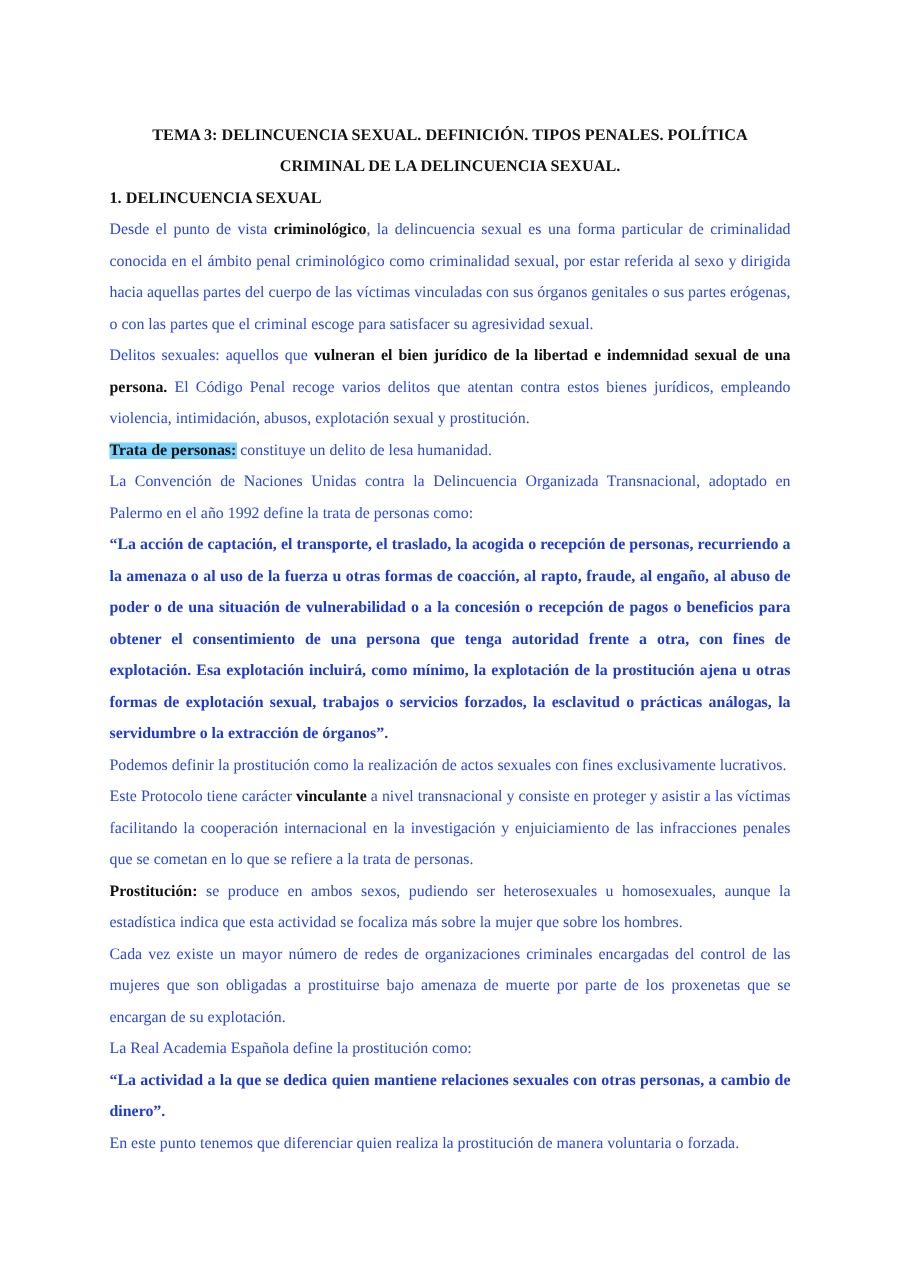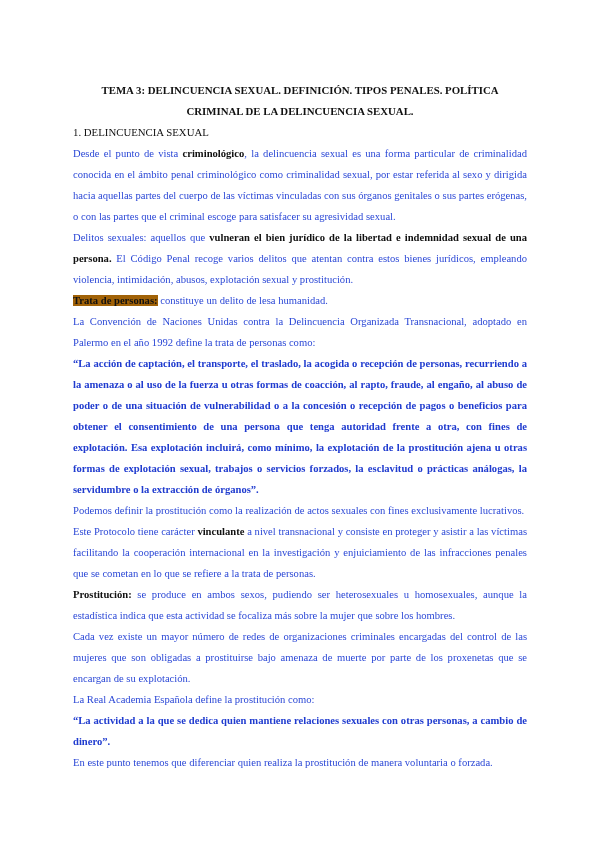--- a/index.html
+++ b/index.html
@@ -24,36 +24,36 @@
       color: #1f3fd0;
     }
     .title {
       text-align: center;
       font-weight: bold;
       color: #111111;
       font-size: 10.8px;
       line-height: 21px;
     }
     .heading {
-      font-weight: normal;
+      font-weight: bold;
       color: #111111;
       font-size: 10.8px;
     }
     p {
       margin: 0;
       text-align: justify;
     }
     .para { color: #2a47d6; }
     .b-black { font-weight: bold; color: #111111; }
     .quote {
       font-weight: bold;
       color: #1f3bcf;
     }
     .hl {
-      background: #a16207;
+      background: #7dd3fc;
       font-weight: bold;
       color: #111111;
       font-family: Liberation Serif, serif;
     }
   </style>
 </head>
 <body>
 
 <div class="page">
   <div class="title">

